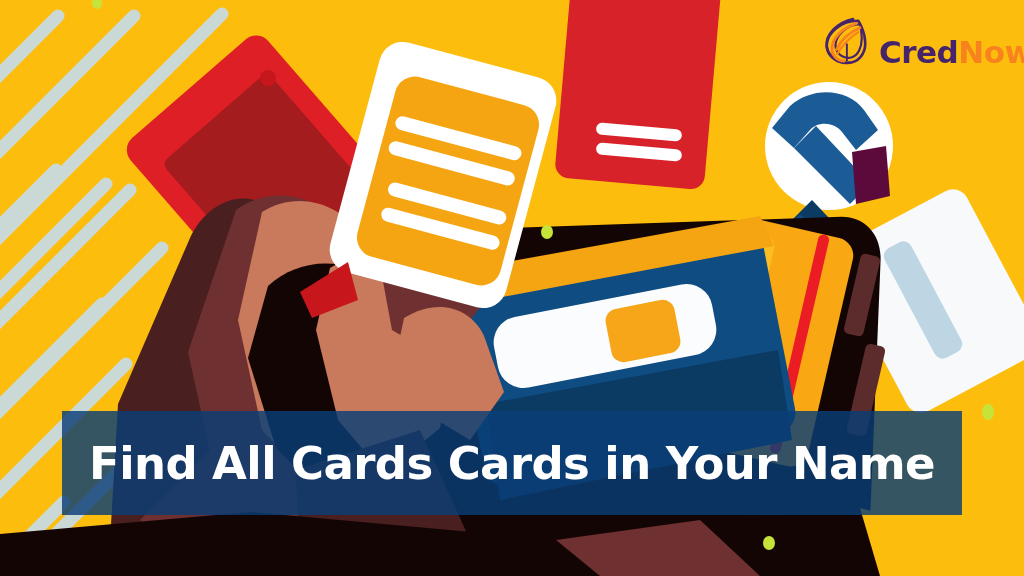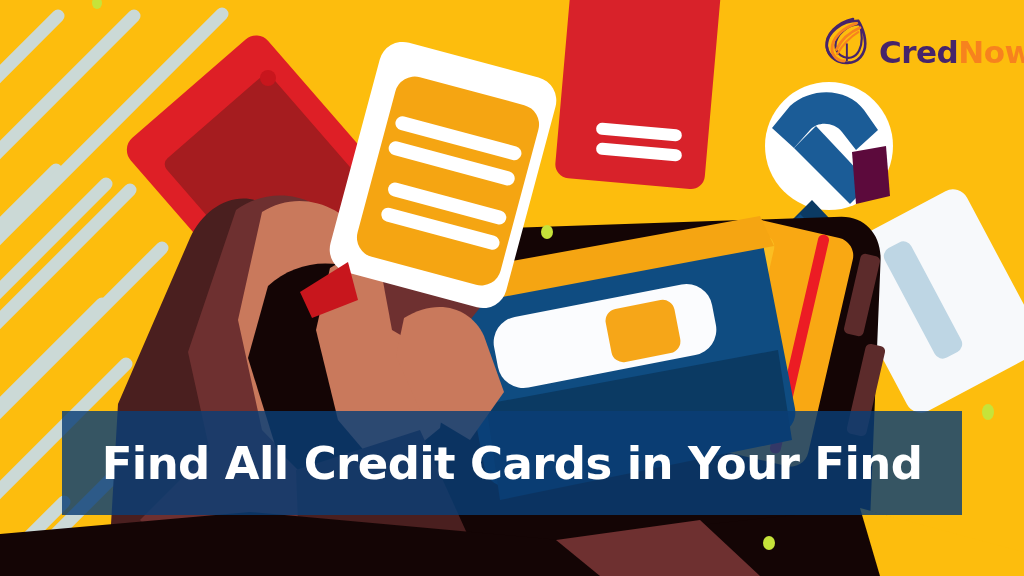--- a/index.html
+++ b/index.html
@@ -157,21 +157,21 @@
     <g>
       <ellipse cx="97" cy="3" rx="5" ry="6" fill="#C6E33A"></ellipse>
       <ellipse cx="547" cy="232" rx="6" ry="7" fill="#C6E33A"></ellipse>
       <ellipse cx="769" cy="543" rx="6" ry="7" fill="#C6E33A"></ellipse>
       <ellipse cx="988" cy="412" rx="6" ry="8" fill="#C6E33A"></ellipse>
       <circle cx="268" cy="78" r="8" fill="#C8161D"></circle>
     </g>
   </svg>
 
   <div id="banner">
-    <div id="banner-title">Find All Credit Cards in Your Find</div>
+    <div id="banner-title">Find All Cards Cards in Your Name</div>
   </div>
 
   <div id="logo">
     <svg id="logo-mark" viewBox="0 0 64 64">
       <path d="M46,10 C26,10 10,24 10,38 C10,50 22,58 34,58 C46,58 54,48 54,36 C54,22 46,10 46,10 Z" fill="none" stroke="#46246B" stroke-width="3"></path>
       <path d="M40,8 C22,12 8,26 10,40 C12,52 24,60 36,58" fill="none" stroke="#46246B" stroke-width="3" stroke-linecap="round"></path>
       <path d="M48,14 C34,14 20,26 20,38 C20,48 30,54 38,52 C46,50 50,40 50,30 C50,22 48,14 48,14 Z" fill="#FDBD0D" stroke="#46246B" stroke-width="2.5"></path>
       <path d="M44,13 C28,18 16,30 16,42 C16,50 22,56 30,56" fill="none" stroke="#F7821E" stroke-width="3.2" stroke-linecap="round"></path>
       <path d="M21,43 C26,33 36,23 48,18" fill="none" stroke="#F7821E" stroke-width="3.2" stroke-linecap="round"></path>
       <path d="M22,48 C28,38 36,29 46,23" fill="none" stroke="#F7821E" stroke-width="2.6" stroke-linecap="round"></path>

